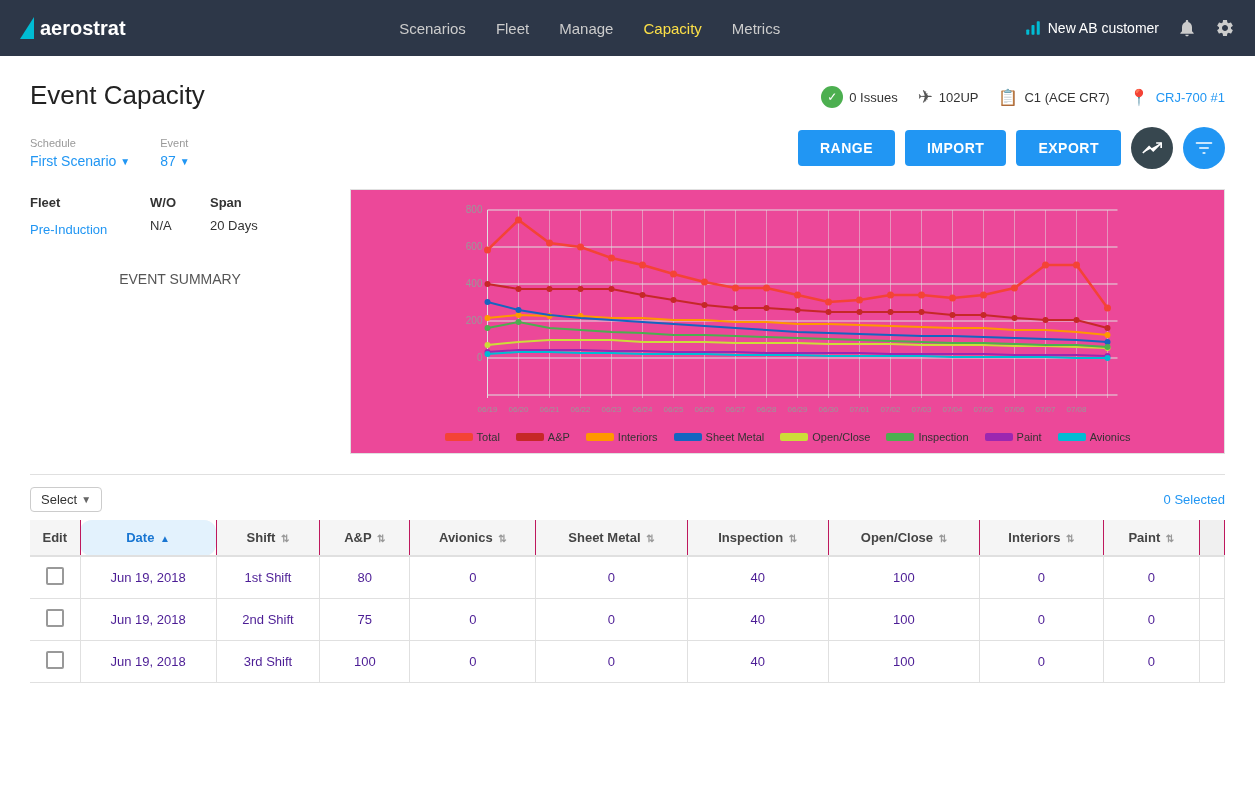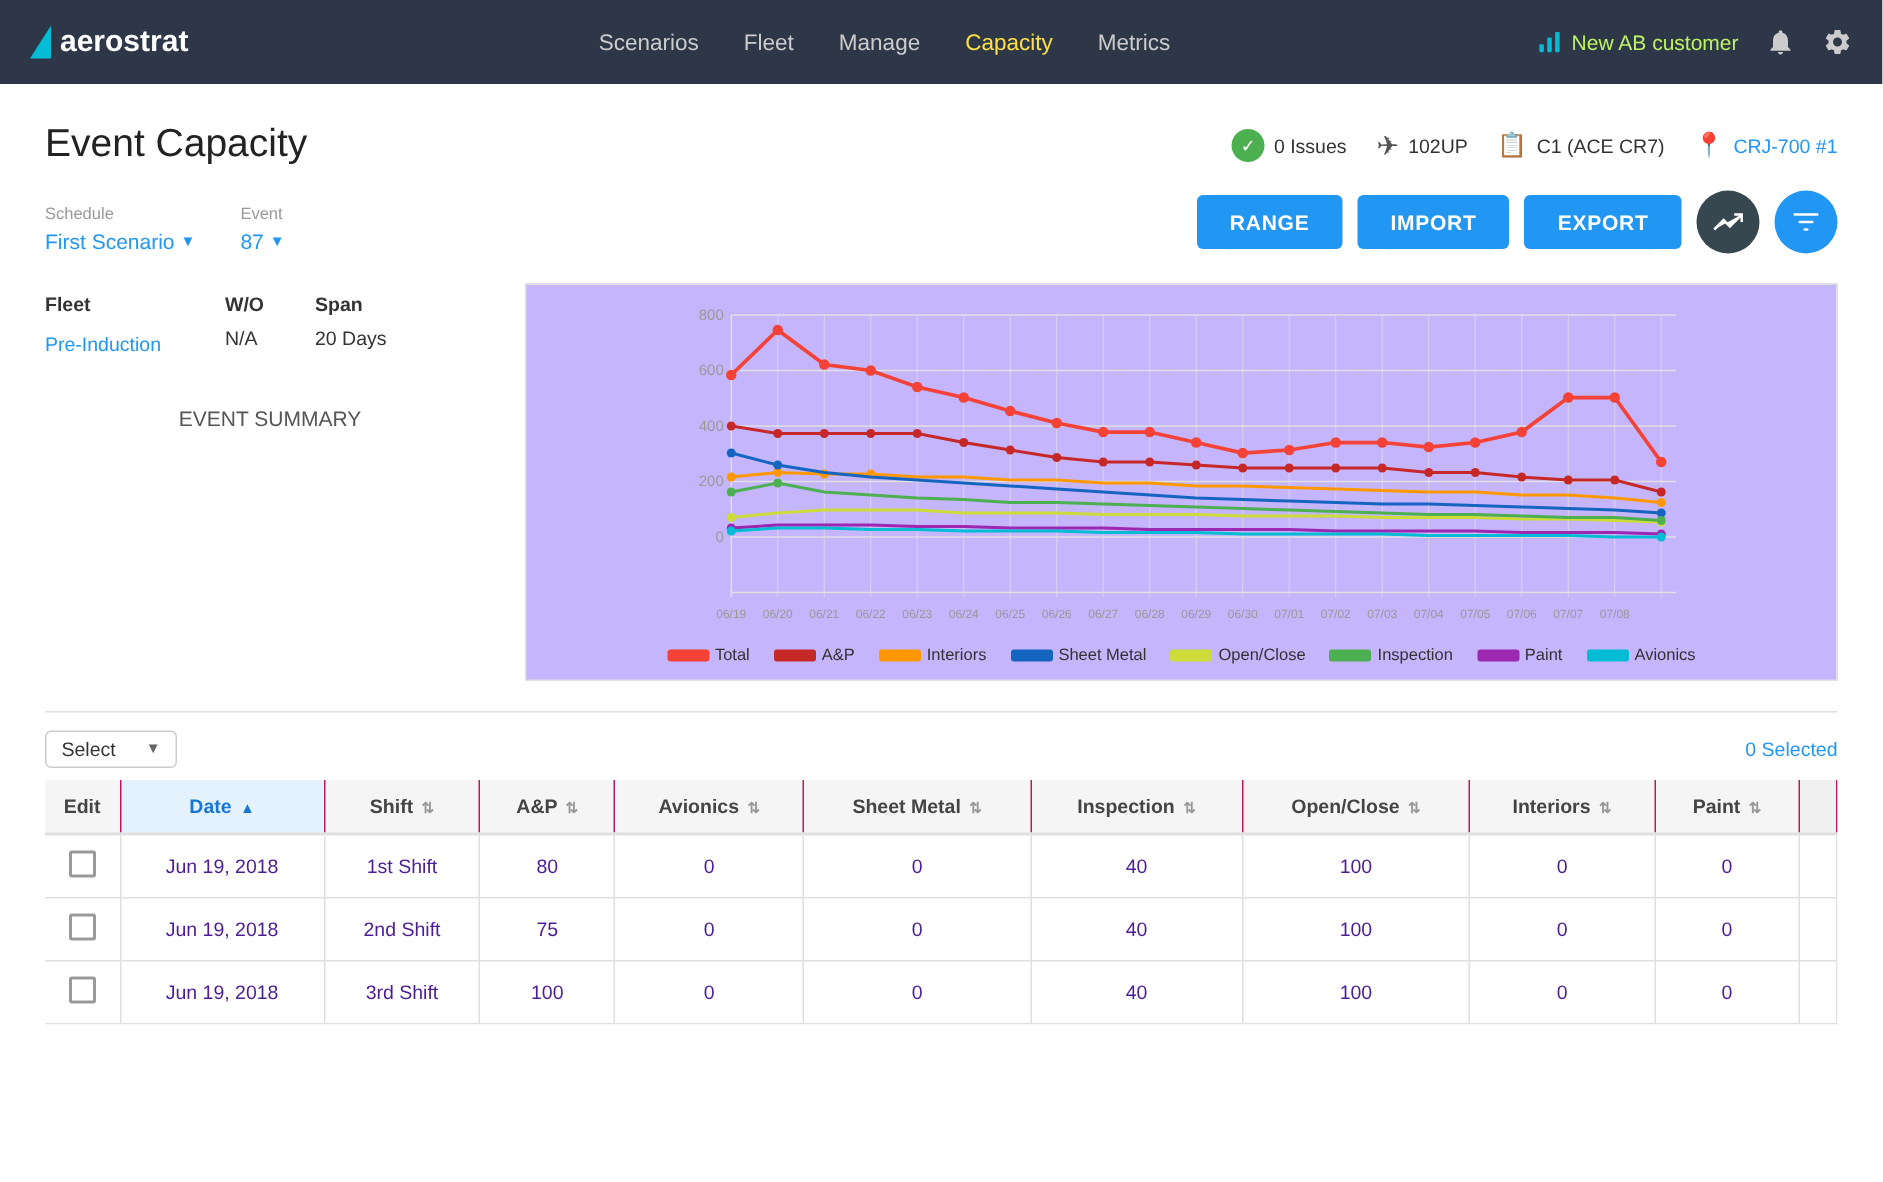--- a/index.html
+++ b/index.html
@@ -47,21 +47,21 @@
       display: flex;
       align-items: center;
       gap: 18px;
       color: white;
     }
     .nav-customer {
       display: flex;
       align-items: center;
       gap: 6px;
       font-size: 14px;
-      color: #bef264;
+      color: #ffffff;
     }
     .nav-icon-btn {
       background: none;
       border: none;
       color: #ccc;
       font-size: 20px;
       cursor: pointer;
       display: flex;
       align-items: center;
     }
@@ -171,21 +171,21 @@
       font-size: 14px;
       color: #555;
       font-weight: 500;
       margin-top: 30px;
       text-align: center;
     }
 
     
     .chart-area {
       flex: 1;
-      background: #c4b5fd;
+      background: #ec4899;
       border: 1px solid #e0e0e0;
       padding: 10px;
       position: relative;
     }
 
     
     .chart-legend {
       display: flex;
       flex-wrap: wrap;
       justify-content: center;
@@ -208,21 +208,21 @@
     .table-section { background: white; }
     .table-toolbar {
       display: flex;
       align-items: center;
       justify-content: space-between;
       margin-bottom: 8px;
     }
     .select-dropdown {
       display: flex;
       align-items: center;
-      gap: 20px;
+      gap: 4px;
       font-size: 13px;
       color: #333;
       cursor: pointer;
       border: 1px solid #ccc;
       border-radius: 4px;
       padding: 4px 10px;
     }
     .selected-count { color: #2196f3; font-size: 13px; }
 
     table { width: 100%; border-collapse: collapse; font-size: 13px; }
@@ -230,21 +230,21 @@
     th {
       padding: 10px 12px;
       text-align: center;
       font-weight: 600;
       color: #444;
       border-bottom: 2px solid #e0e0e0;
       border-right: 1px solid #be185d;
       white-space: nowrap;
     }
     th:first-child { text-align: center; }
-    th.sort-active { background: #e3f2fd; color: #1976d2; }
+    th.sort-active { background: #e3f2fd; color: #1976d2; border-radius: 12px; }
     td {
       padding: 10px 12px;
       text-align: center;
       border-bottom: 1px solid #e0e0e0;
       border-right: 1px solid #e0e0e0;
       color: #4c1d95;
     }
     td:first-child { width: 50px; }
     .sort-arrow { font-size: 10px; color: #999; margin-left: 2px; }
     .sort-arrow-active { color: #1976d2; }

